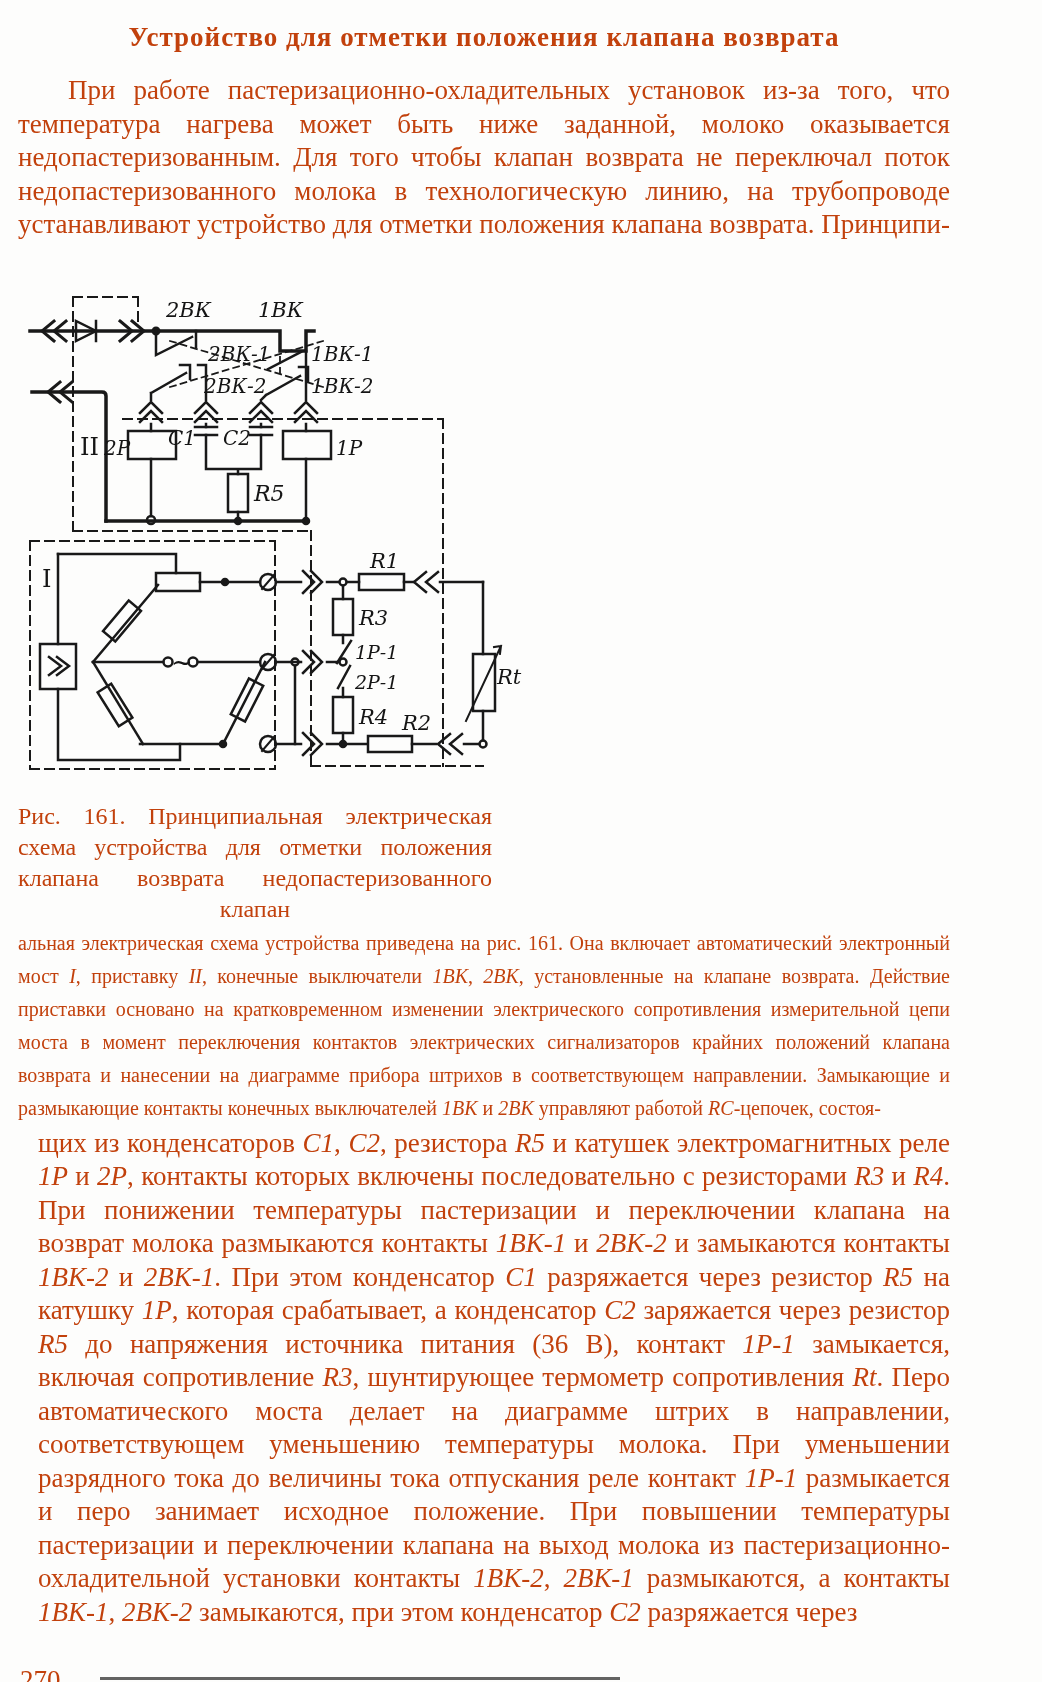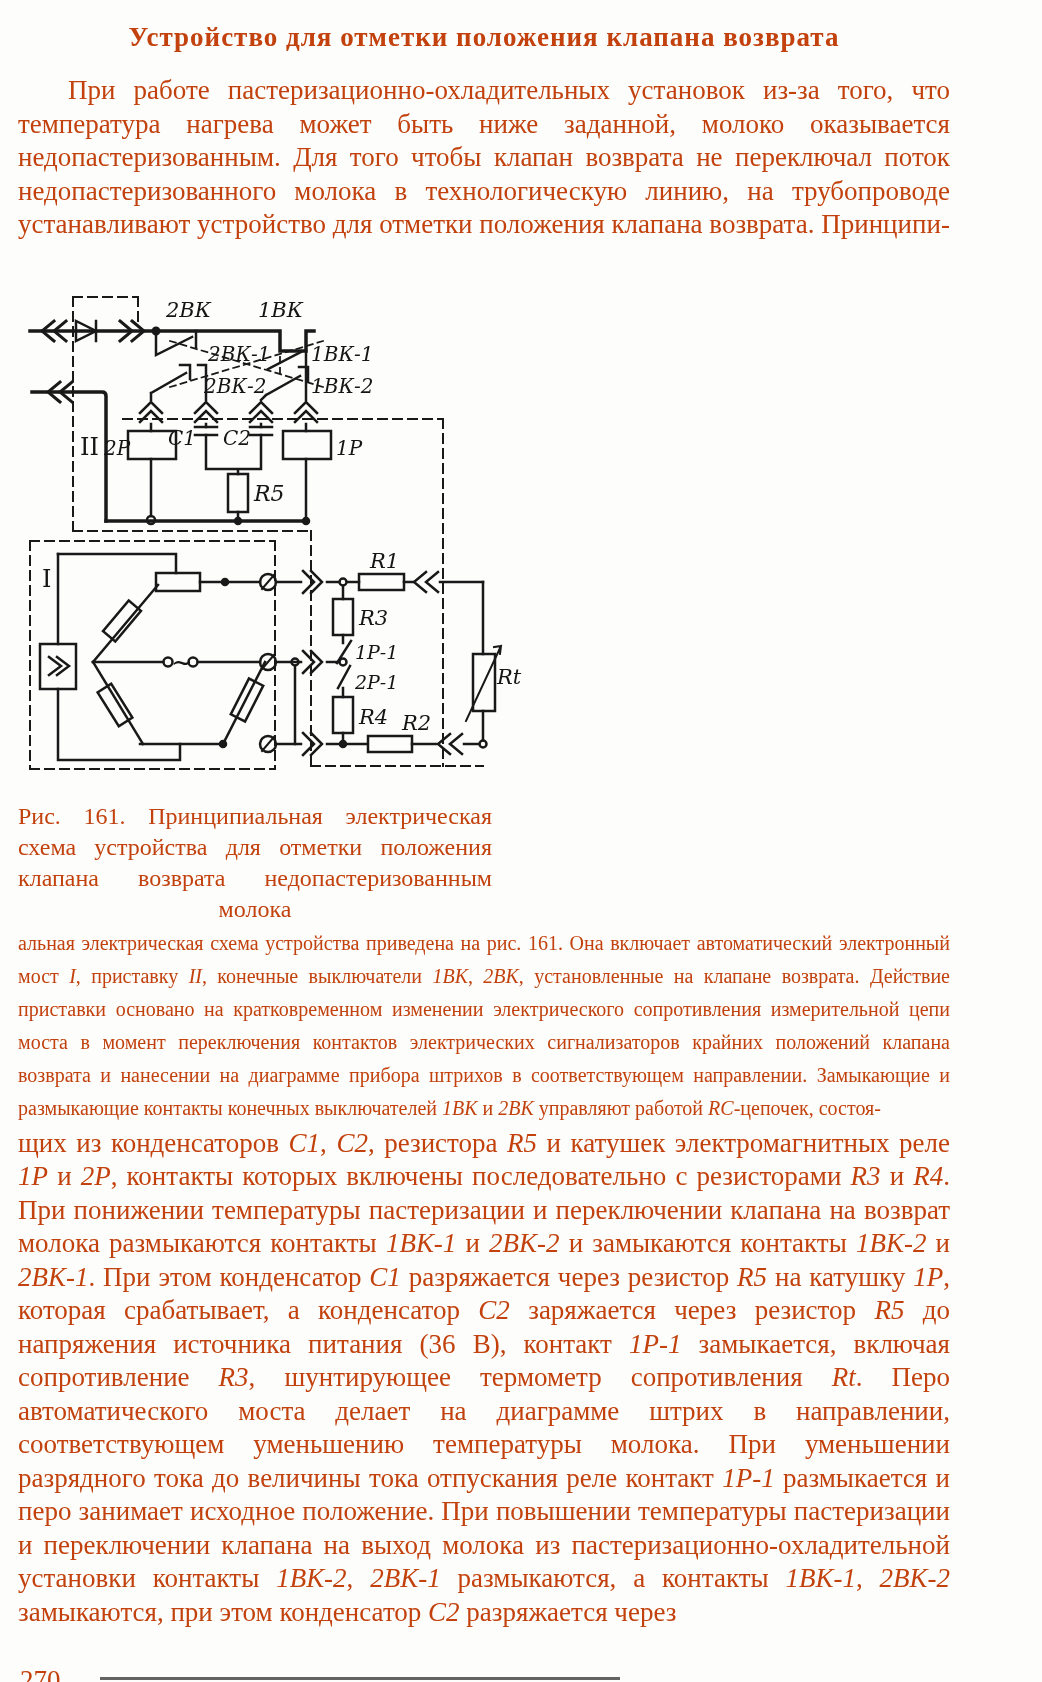--- a/index.html
+++ b/index.html
@@ -31,21 +31,21 @@
   .fig-col{width:510px;flex:none;}
   .text-col{flex:1;padding-top:2px;font-size:20px;line-height:33px;text-align:justify;}
   .caption{
     margin-top:20px;
     width:474px;
     font-size:24px;
     line-height:31px;
     text-align:justify;
     text-align-last:center;
   }
-  .p2{margin-top:2px;}
+  .p2{margin-top:2px;margin-left:20px;}
   .page-number{
     position:absolute;left:20px;top:1665px;
     font-size:27px;
   }
   .scan-line{
     position:absolute;left:100px;top:1677px;width:520px;height:3px;
     background:#2f2f2f;opacity:.75;
   }
   .it{font-style:italic;}
   .bd{font-weight:normal;}
@@ -228,21 +228,21 @@
             <text x="352" y="299" font-size="21">R1</text>
             <text x="341" y="356" font-size="21">R3</text>
             <text x="337" y="390" font-size="19">1Р-1</text>
             <text x="337" y="420" font-size="19">2Р-1</text>
             <text x="341" y="455" font-size="21">R4</text>
             <text x="384" y="461" font-size="21">R2</text>
             <text x="479" y="415" font-size="21">Rt</text>
           </g>
         </svg>
 
-        <div class="caption"><span class="bd">Рис. 161.</span><span> Принципиальная электрическая схема устройства для отметки положения клапана возврата недопастеризованным молока</span></div>
+        <div class="caption"><span class="bd">Рис. 161.</span><span> Принципиальная электрическая схема устройства для отметки положения клапана возврата недопастеризованного клапан</span></div>
       </div>
 
       <div class="text-col"><span>альная электрическая схема устройства приведена на рис. 161. Она включает автоматический электронный мост </span><span class="it">I</span><span>, приставку </span><span class="it">II</span><span>, конечные выключатели </span><span class="it">1ВК</span><span>, </span><span class="it">2ВК</span><span>, установленные на клапане возврата. Действие приставки основано на кратковременном изменении электрического сопротивления измерительной цепи моста в момент переключения контактов электрических сигнализаторов крайних положений клапана возврата и нанесении на диаграмме прибора штрихов в соответствующем направлении. Замыкающие и размыкающие контакты конечных выключателей </span><span class="it">1ВК</span><span> и </span><span class="it">2ВК</span><span> управляют работой </span><span class="it">RC</span><span>-цепочек, состоя-</span></div>
     </div>
 
     <p class="para p2"><span>щих из конденсаторов </span><span class="it">С1</span><span>, </span><span class="it">С2</span><span>, резистора </span><span class="it">R5</span><span> и катушек электромагнитных реле </span><span class="it">1Р</span><span> и </span><span class="it">2Р</span><span>, контакты которых включены последовательно с резисторами </span><span class="it">R3</span><span> и </span><span class="it">R4</span><span>. При понижении температуры пастеризации и переключении клапана на возврат молока размыкаются контакты </span><span class="it">1ВК-1</span><span> и </span><span class="it">2ВК-2</span><span> и замыкаются контакты </span><span class="it">1ВК-2</span><span> и </span><span class="it">2ВК-1</span><span>. При этом конденсатор </span><span class="it">С1</span><span> разряжается через резистор </span><span class="it">R5</span><span> на катушку </span><span class="it">1Р</span><span>, которая срабатывает, а конденсатор </span><span class="it">С2</span><span> заряжается через резистор </span><span class="it">R5</span><span> до напряжения источника питания (36 В), контакт </span><span class="it">1Р-1</span><span> замыкается, включая сопротивление </span><span class="it">R3</span><span>, шунтирующее термометр сопротивления </span><span class="it">Rt</span><span>. Перо автоматического моста делает на диаграмме штрих в направлении, соответствующем уменьшению температуры молока. При уменьшении разрядного тока до величины тока отпускания реле контакт </span><span class="it">1Р-1</span><span> размыкается и перо занимает исходное положение. При повышении температуры пастеризации и переключении клапана на выход молока из пастеризационно-охладительной установки контакты </span><span class="it">1ВК-2</span><span>, </span><span class="it">2ВК-1</span><span> размыкаются, а контакты </span><span class="it">1ВК-1</span><span>, </span><span class="it">2ВК-2</span><span> замыкаются, при этом конденсатор </span><span class="it">С2</span><span> разряжается через</span></p>
   </div>
 
   <div class="page-number">270</div>
   <div class="scan-line"></div>

